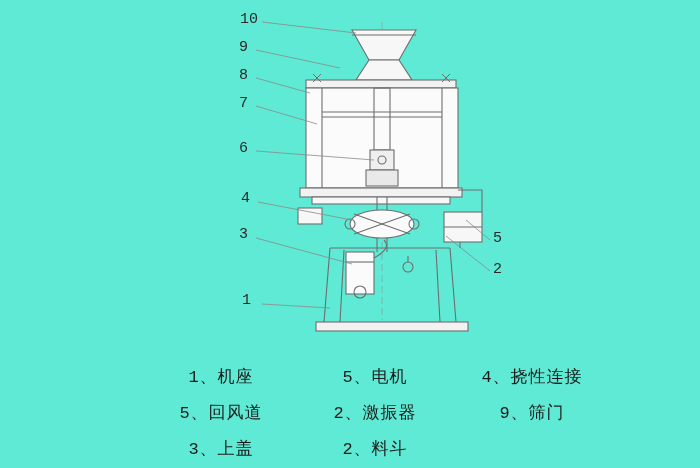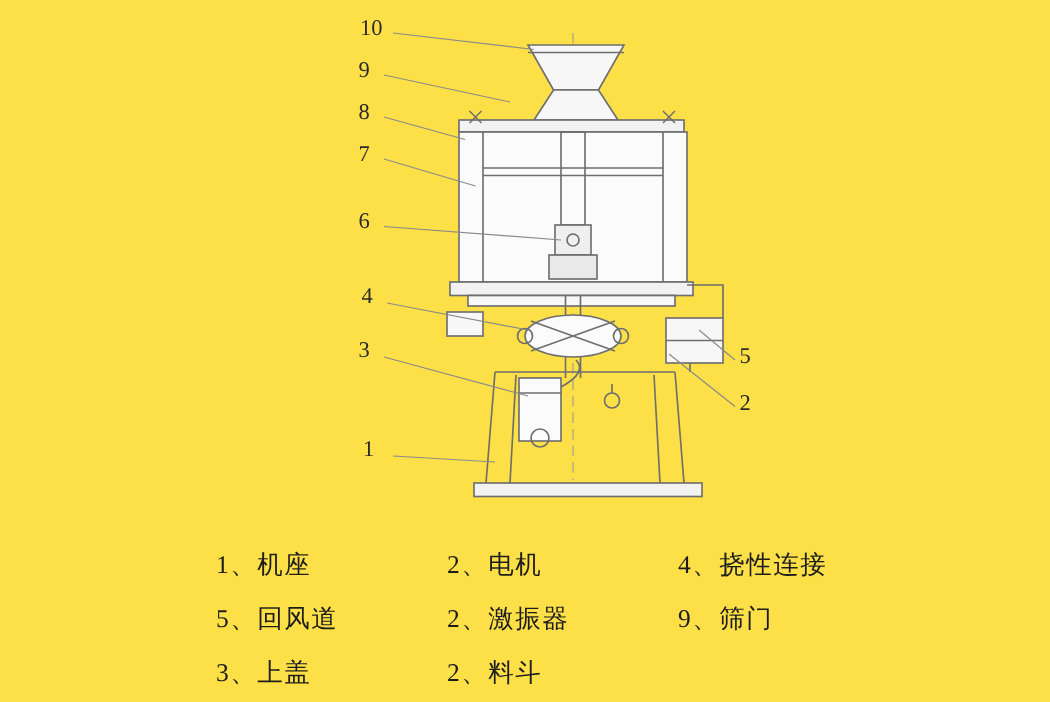--- a/index.html
+++ b/index.html
@@ -1,20 +1,20 @@
 <!DOCTYPE html>
 <html><head>
 <meta charset="utf-8">
 <style>
   html,body{margin:0;padding:0;background:#fff;}
   .page{
     position:relative;
     width:700px;height:468px;
-    background:#fde047;
-    font-family:Liberation Serif, serif;
+    background:#5eead4;
+    font-family:Liberation Mono, monospace;
     overflow:hidden;
   }
   .diagram-svg{position:absolute;left:0;top:0;}
   .callout{
     position:absolute;
     font-size:15px;
     color:#2a2a2a;
     line-height:1;
     user-select:none;
   }
@@ -32,21 +32,21 @@
     position:absolute;
     left:144px;top:358px;
     display:grid;
     grid-template-columns:154px 154px 160px;
     grid-auto-rows:36px;
     align-items:center;
     color:#1c1c1c;
     font-size:17px;
     letter-spacing:1px;
   }
-  .legend .item{white-space:nowrap;}
+  .legend .item{white-space:nowrap;text-align:center;}
 </style>
 </head>
 <body>
 
 <div class="page">
 
   <svg class="diagram-svg" width="700" height="468" viewBox="0 0 700 468">
     <g fill="none" stroke="#6e6e6e" stroke-width="1.1">
 
       <g stroke-width="0.7" stroke="#9a9a9a">
@@ -149,21 +149,21 @@
   <div class="callout c7">7</div>
   <div class="callout c6">6</div>
   <div class="callout c4">4</div>
   <div class="callout c3">3</div>
   <div class="callout c1">1</div>
   <div class="callout c5">5</div>
   <div class="callout c2">2</div>
 
   <div class="legend">
     <span class="item">1、机座</span>
-    <span class="item">2、电机</span>
+    <span class="item">5、电机</span>
     <span class="item">4、挠性连接</span>
     <span class="item">5、回风道</span>
     <span class="item">2、激振器</span>
     <span class="item">9、筛门</span>
     <span class="item">3、上盖</span>
     <span class="item">2、料斗</span>
   </div>
 
 </div>
 

